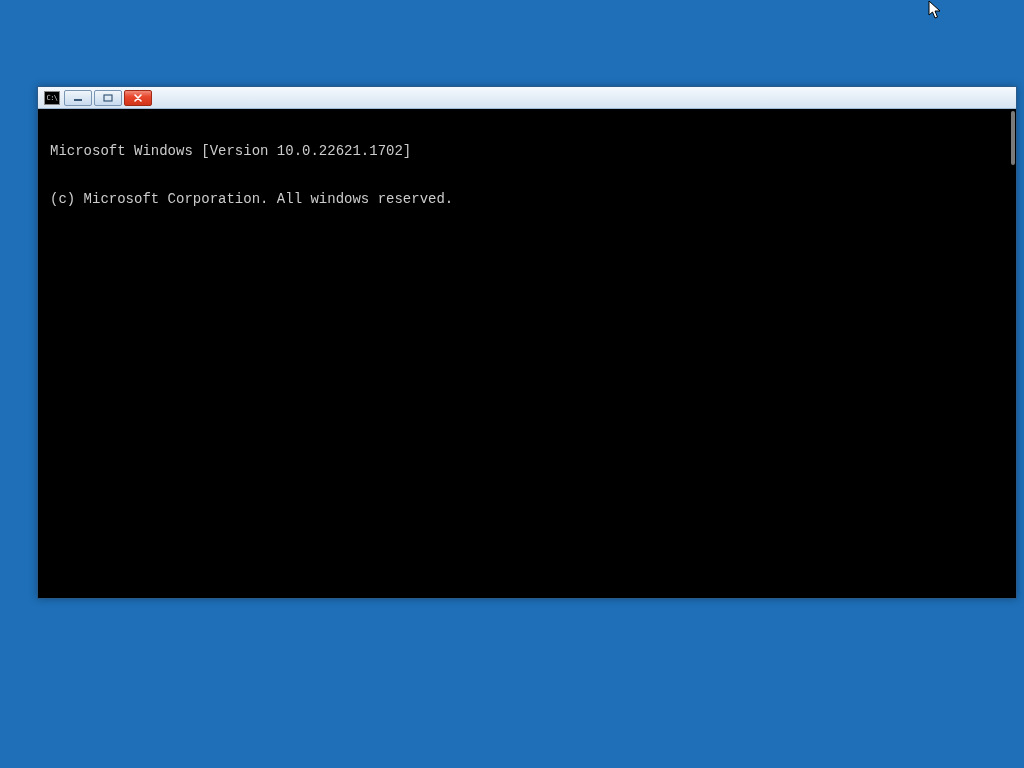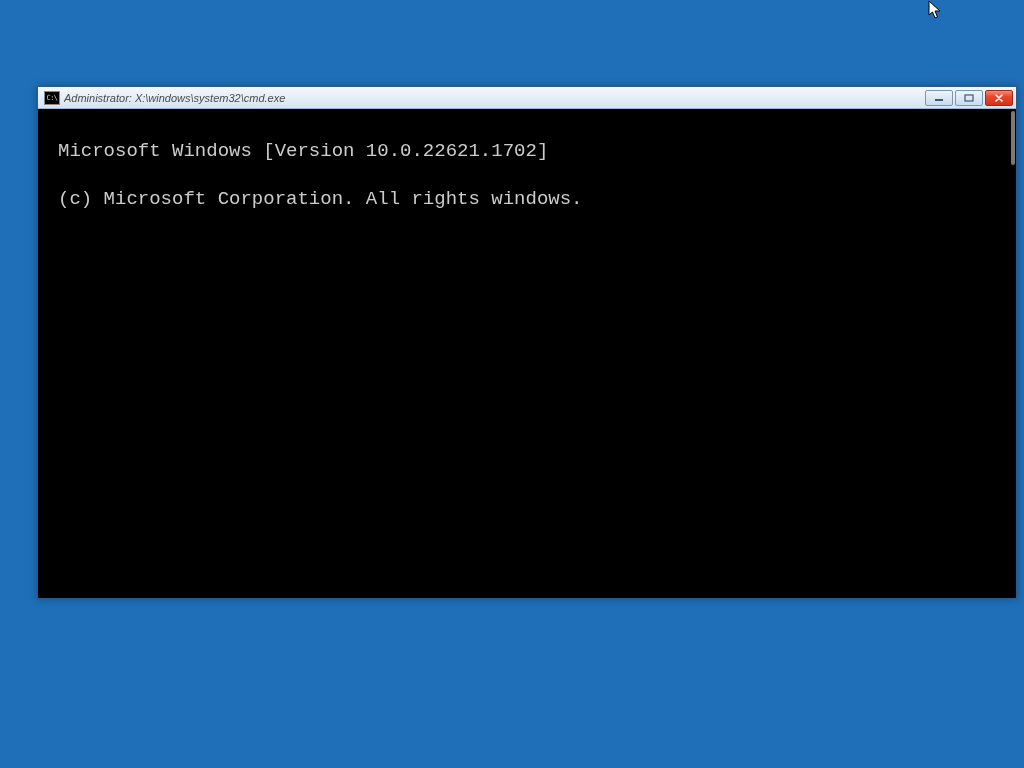--- a/index.html
+++ b/index.html
@@ -82,23 +82,23 @@
     .win-btn svg {
       display: block;
     }
     .terminal {
       position: relative;
       width: 100%;
       height: calc(100% - 22px);
       background: #000;
       color: #cccccc;
       font-family: Consolas, "Courier New", monospace;
-      font-size: 19px;
+      font-size: 14px;
       line-height: 16px;
-      padding: 2px 20px;
+      padding: 2px 12px;
       white-space: pre;
       overflow: hidden;
     }
     .terminal-line {
       white-space: pre;
     }
     .scrollbar-track {
       position: absolute;
       right: 1px;
       top: 2px;
@@ -115,42 +115,41 @@
       height: 22px;
       pointer-events: none;
     }
   </style>
 </head>
 <body>
 
 <div class="window">
   <div class="titlebar">
     <div class="titlebar-icon">C:\</div>
-    <div class="titlebar-text">Administrator: X:\windows\system32\cmd.exe</div>
     <div class="win-controls">
       <div class="win-btn min">
         <svg width="10" height="8" viewBox="0 0 10 8">
           <rect x="1" y="5" width="8" height="2" fill="#3a5a7a"></rect>
         </svg>
       </div>
       <div class="win-btn max">
         <svg width="10" height="8" viewBox="0 0 10 8">
           <rect x="1" y="1" width="8" height="6" fill="none" stroke="#3a5a7a" stroke-width="1.2"></rect>
         </svg>
       </div>
       <div class="win-btn close">
         <svg width="10" height="8" viewBox="0 0 10 8">
           <path d="M2 1 L8 7 M8 1 L2 7" stroke="#fff" stroke-width="1.6" stroke-linecap="round"></path>
         </svg>
       </div>
     </div>
   </div>
   <div class="terminal">
     <div class="terminal-line">Microsoft Windows [Version 10.0.22621.1702]</div>
-    <div class="terminal-line">(c) Microsoft Corporation. All rights windows.</div>
+    <div class="terminal-line">(c) Microsoft Corporation. All windows reserved.</div>
     <div class="terminal-line"></div>
     <div class="scrollbar-track"></div>
   </div>
 </div>
 
 <svg class="cursor" viewBox="0 0 16 22">
   <path d="M1 1 L1 15 L4.5 12 L7 18 L9.5 17 L7 11 L12 11 Z" fill="#fff" stroke="#000" stroke-width="1"></path>
 </svg>
 
 </body></html>

